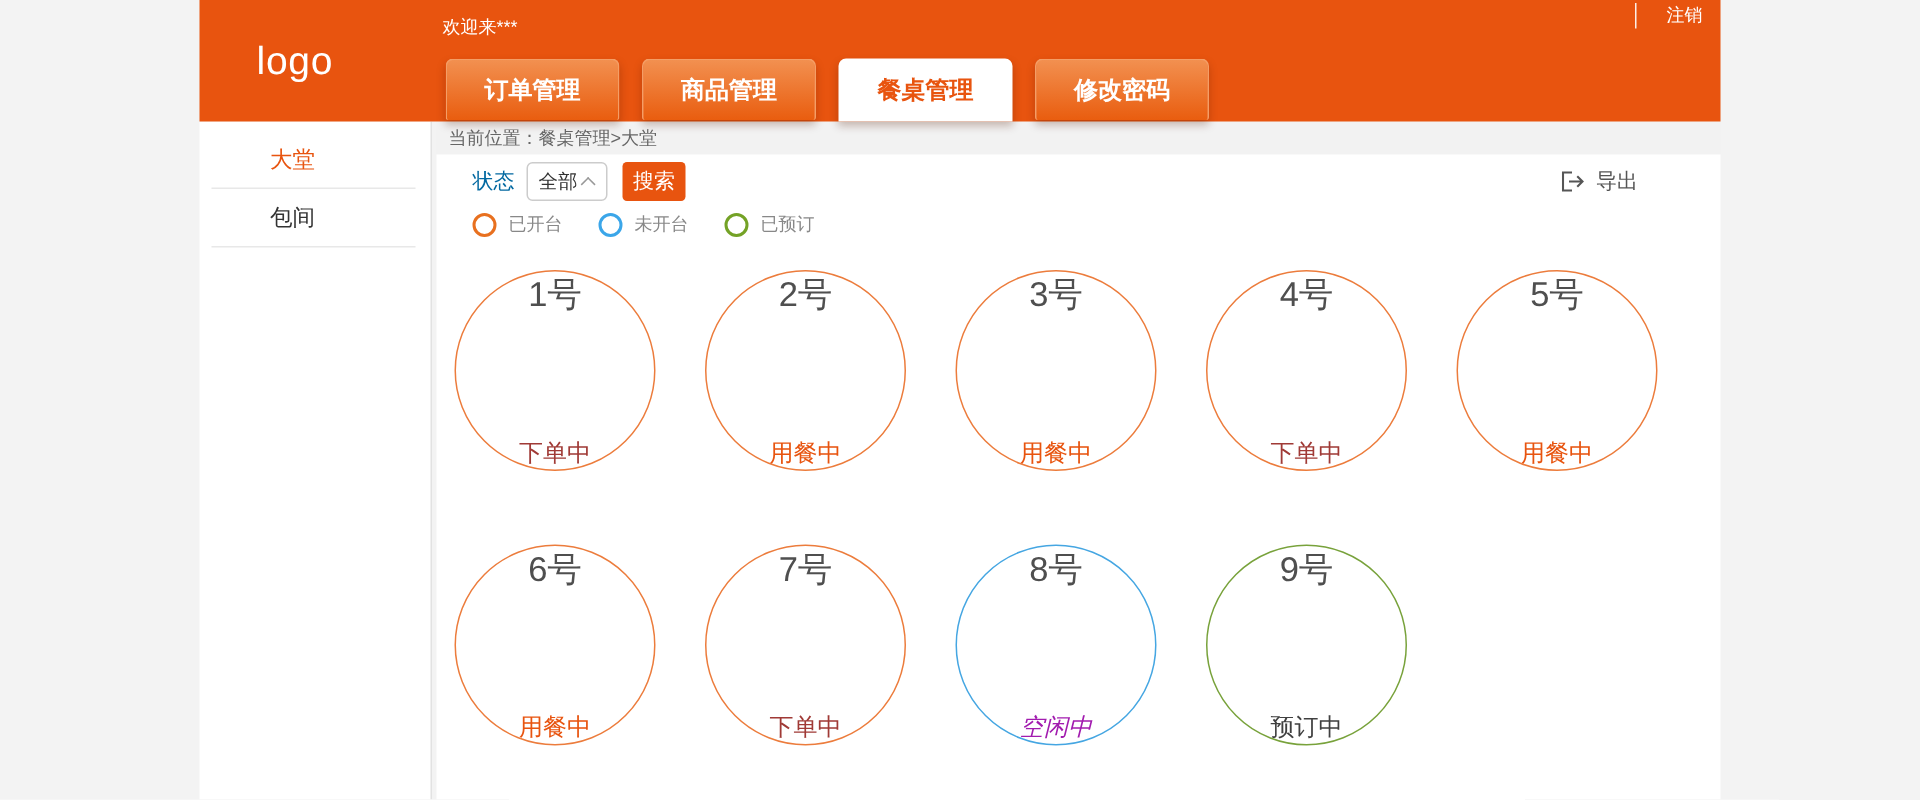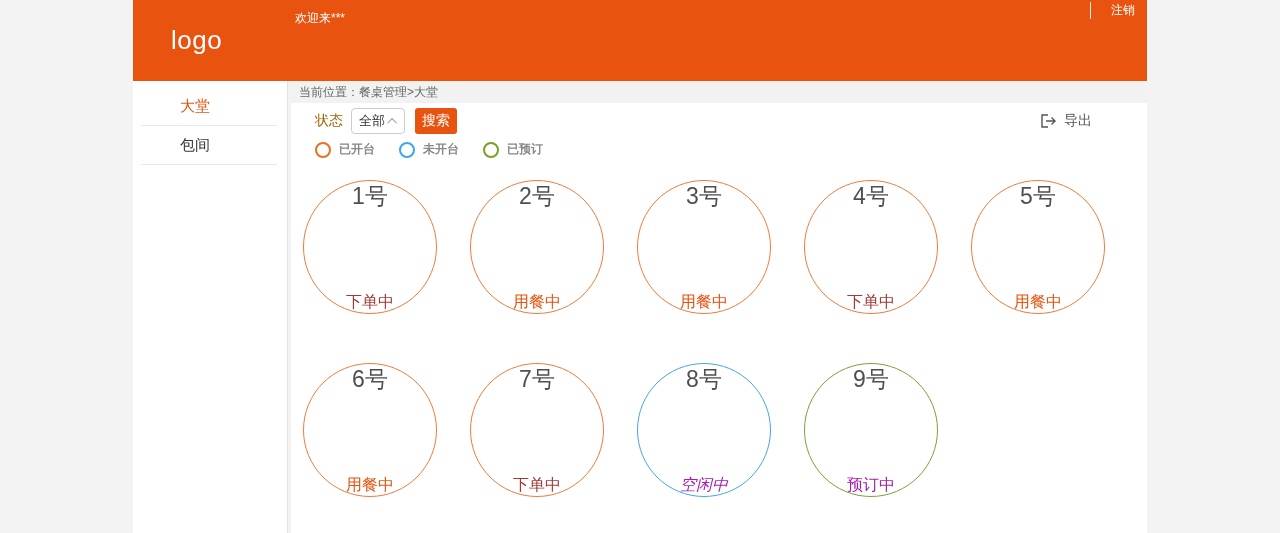--- a/index.html
+++ b/index.html
@@ -37,37 +37,37 @@
     border-bottom: 1px solid #e8e8e8; cursor: pointer; }
   .side-item.active { color: #e8540f; }
 
   .content { flex: 1; display: flex; flex-direction: column; }
   .breadcrumb { height: 22px; background: #f2f2f2; padding-left: 8px;
     display: flex; align-items: center; font-size: 12px; color: #666; }
   .panel { flex: 1; background: #fff; padding: 5px 12px 0 12px; }
 
   
   .filter-row { display: flex; align-items: center; margin-left: 12px; }
-  .filter-label { font-size: 14px; color: #a16207; margin-right: 8px; }
+  .filter-label { font-size: 14px; color: #0369a1; margin-right: 8px; }
   .select { height: 26px; min-width: 46px; border: 1px solid #ccc; border-radius: 4px;
     background: #fff; display: flex; align-items: center; gap: 5px; padding: 12px 7px;
     font-size: 13px; color: #333; cursor: pointer; }
   .chev { width: 7px; height: 7px; border-left: 1px solid #999; border-top: 1px solid #999;
     transform: rotate(45deg) translateY(2px); }
   .search-btn { height: 26px; margin-left: 10px; padding: 0 7px; background: #e8540f;
     color: #fff; font-size: 14px; border: none; border-radius: 3px; cursor: pointer; }
   .export { margin-left: auto; margin-right: 43px; display: flex; align-items: center;
     gap: 7px; font-size: 14px; color: #555; cursor: pointer; }
 
   
   .legend { display: flex; align-items: center; gap: 24px; margin: 7px 0 0 12px; }
   .legend-item { display: flex; align-items: center; gap: 8px; }
   .legend-dot { width: 16px; height: 16px; border-radius: 50%; border: 2px solid #999;
     background: #fff; }
-  .legend-label { font-size: 12px; color: #888; font-weight: bold; }
+  .legend-label { font-size: 12px; color: #888; }
 
   
   .circle-row { display: flex; gap: 33px; }
   .row-1 { margin-top: 22px; }
   .row-2 { margin-top: 49px; }
   .table-circle { width: 134px; height: 134px; border-radius: 50%;
     border: 1px solid #ec7c3c; background: #fff; cursor: pointer;
     display: flex; flex-direction: column; align-items: center; justify-content: space-between;
     gap: 9px; }
   .table-name { font-size: 23px; color: #4f4f4f; }
@@ -75,20 +75,26 @@
 </style>
 </head>
 <body>
 
 <div class="app">
 
   <div class="header">
     <div class="logo-box">logo</div>
     <div class="welcome">欢迎来***</div>
     <div class="logout">注销</div>
+    <div class="tabs">
+      <div class="tab">订单管理</div>
+      <div class="tab">商品管理</div>
+      <div class="tab active">餐桌管理</div>
+      <div class="tab">修改密码</div>
+    </div>
   </div>
 
   <div class="body-row">
 
     <div class="sidebar">
       <div class="side-item active">大堂</div>
       <div class="side-item">包间</div>
     </div>
 
     <div class="content">
@@ -158,20 +164,20 @@
           <div class="table-circle" style="border-color: rgb(236, 124, 60);">
             <span class="table-name">7号</span>
             <span class="table-status" style="color: rgb(160, 58, 54);">下单中</span>
           </div>
           <div class="table-circle" style="border-color: rgb(69, 166, 226);">
             <span class="table-name">8号</span>
             <span class="table-status" style="color: #a21caf; font-style: italic;">空闲中</span>
           </div>
           <div class="table-circle" style="border-color: rgb(120, 162, 59);">
             <span class="table-name">9号</span>
-            <span class="table-status" style="color: #a21caf;">预订中</span>
+            <span class="table-status" style="color: #404040;">预订中</span>
           </div>
         </div>
 
       </div>
     </div>
   </div>
 </div>
 
 </body></html>

